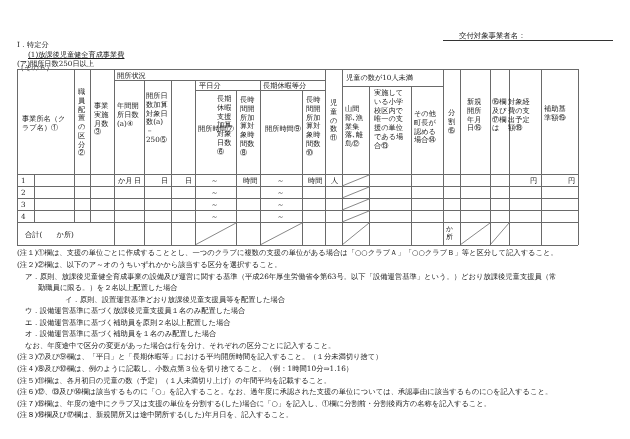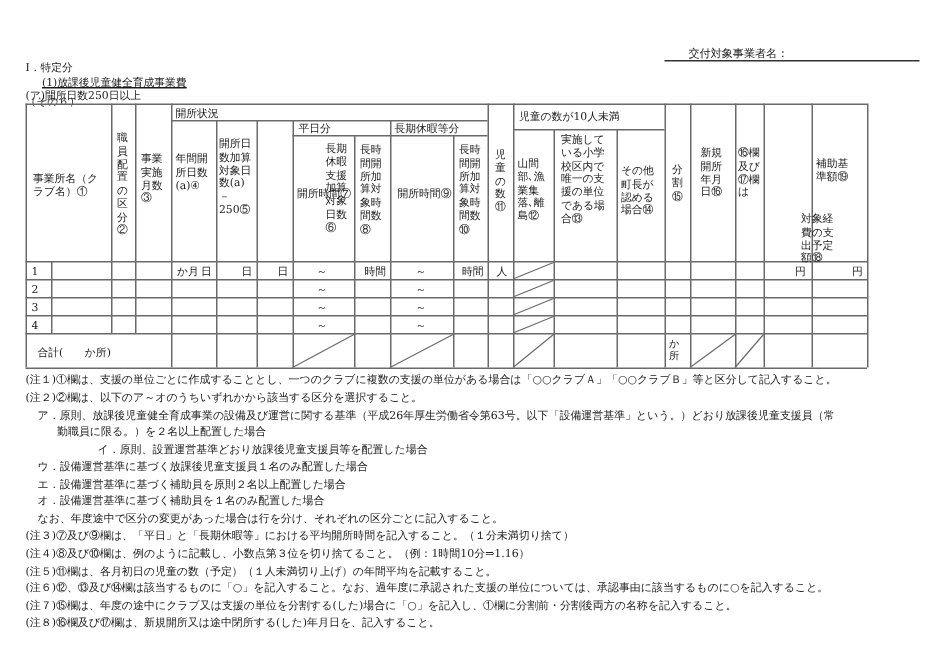--- a/index.html
+++ b/index.html
@@ -75,21 +75,21 @@
   <div class="vt" style="left:265px;top:125px;width:36px;">開所時間⑨</div>
   <div class="vt" style="left:306px;top:96px;width:19px;">長時間開所加算対象時間数⑩</div>
   <div class="vt" style="left:330px;top:99px;width:9px;">児童の数⑪</div>
   <div class="abs" style="left:346px;top:74px;">児童の数が10人未満</div>
   <div class="vt" style="left:345px;top:105px;width:24px;">山間部､漁業集落､離島⑫</div>
   <div class="vt" style="left:374px;top:89px;width:36px;">実施している小学校区内で唯一の支援の単位である場合⑬</div>
   <div class="vt" style="left:414px;top:110px;width:28px;">その他町長が認める場合⑭</div>
   <div class="vt" style="left:448px;top:109px;width:9px;">分割⑮</div>
   <div class="vt" style="left:467px;top:98px;width:20px;">新規開所年月日⑯</div>
   <div class="vt" style="left:492px;top:98px;width:17px;">⑯欄及び⑰欄は</div>
-  <div class="vt" style="left:534px;top:98px;width:26px;margin-top:44px;">対象経費の支出予定額⑱</div>
+  <div class="vt" style="left:508px;top:98px;width:26px;">対象経費の支出予定額⑱</div>
   <div class="vt" style="left:544px;top:105px;width:26px;">補助基準額⑲</div>
 
   <div class="cell" style="left:21px;top:177px;">1</div>
   <div class="cell" style="left:21px;top:189px;">2</div>
   <div class="cell" style="left:21px;top:201px;">3</div>
   <div class="cell" style="left:21px;top:213px;">4</div>
 
   <div class="cell" style="left:118px;top:177px;">か月</div>
   <div class="cell" style="left:134px;top:177px;">日</div>
   <div class="cell" style="left:161px;top:177px;">日</div>

